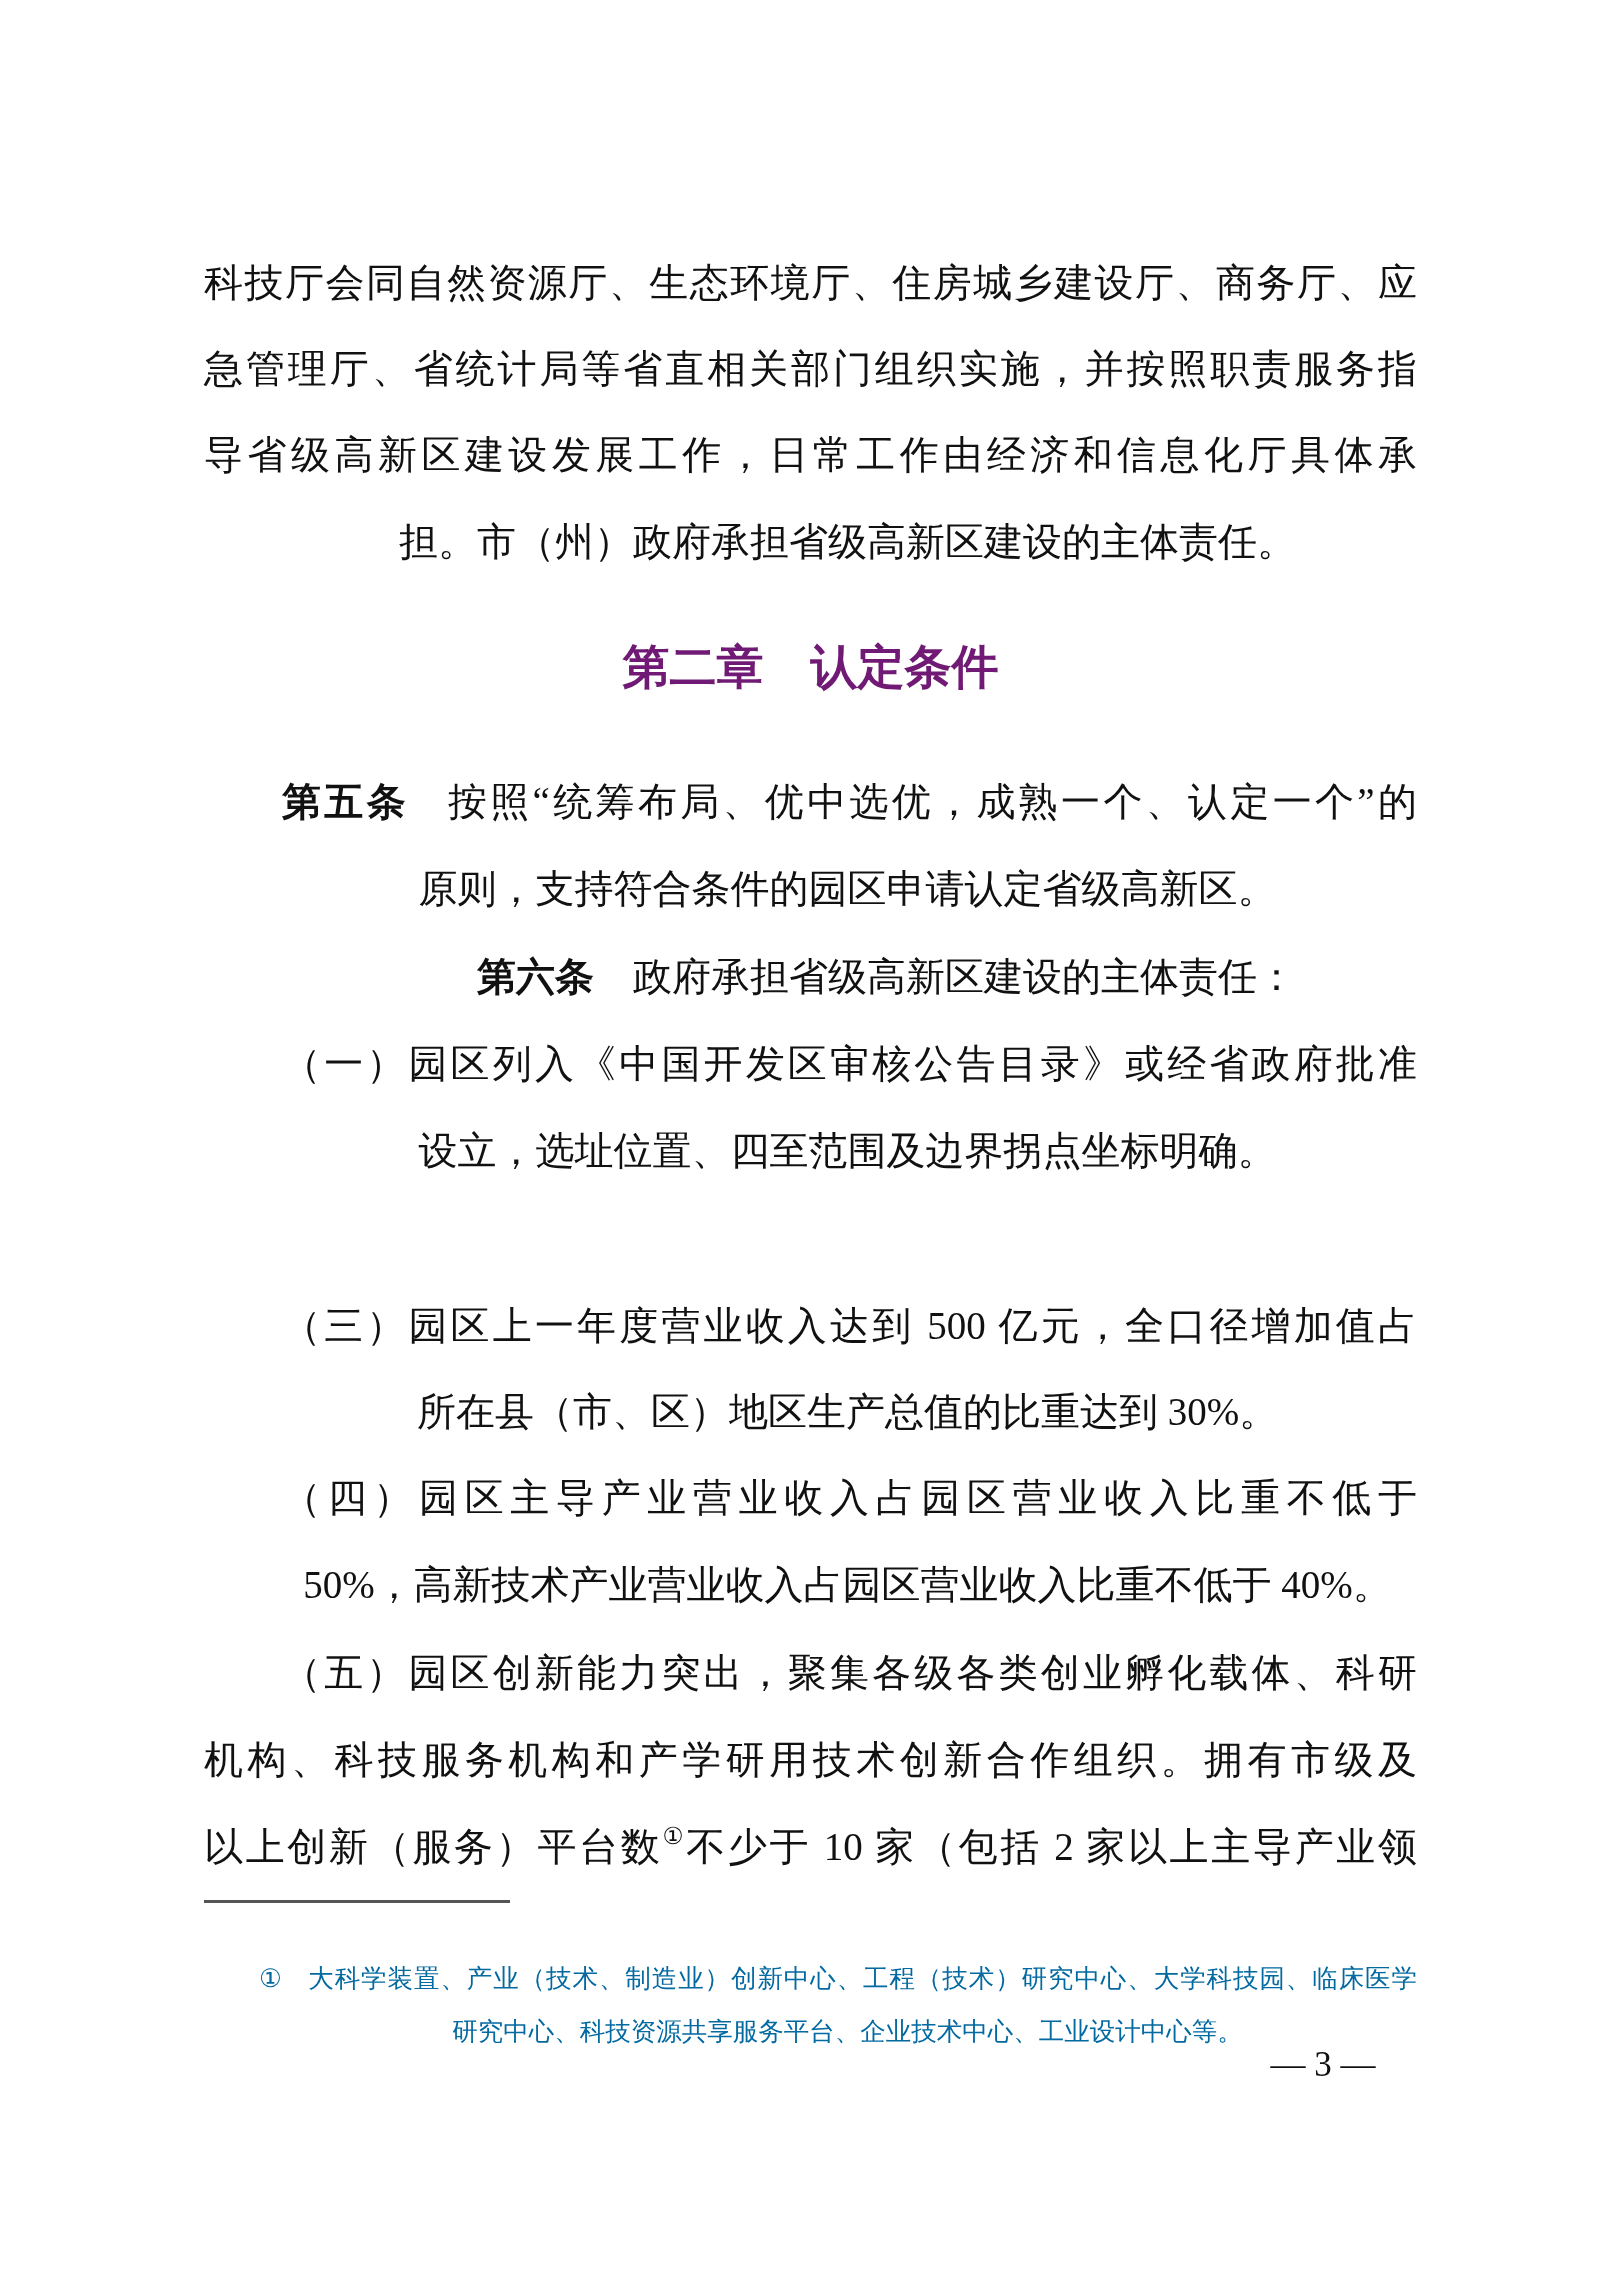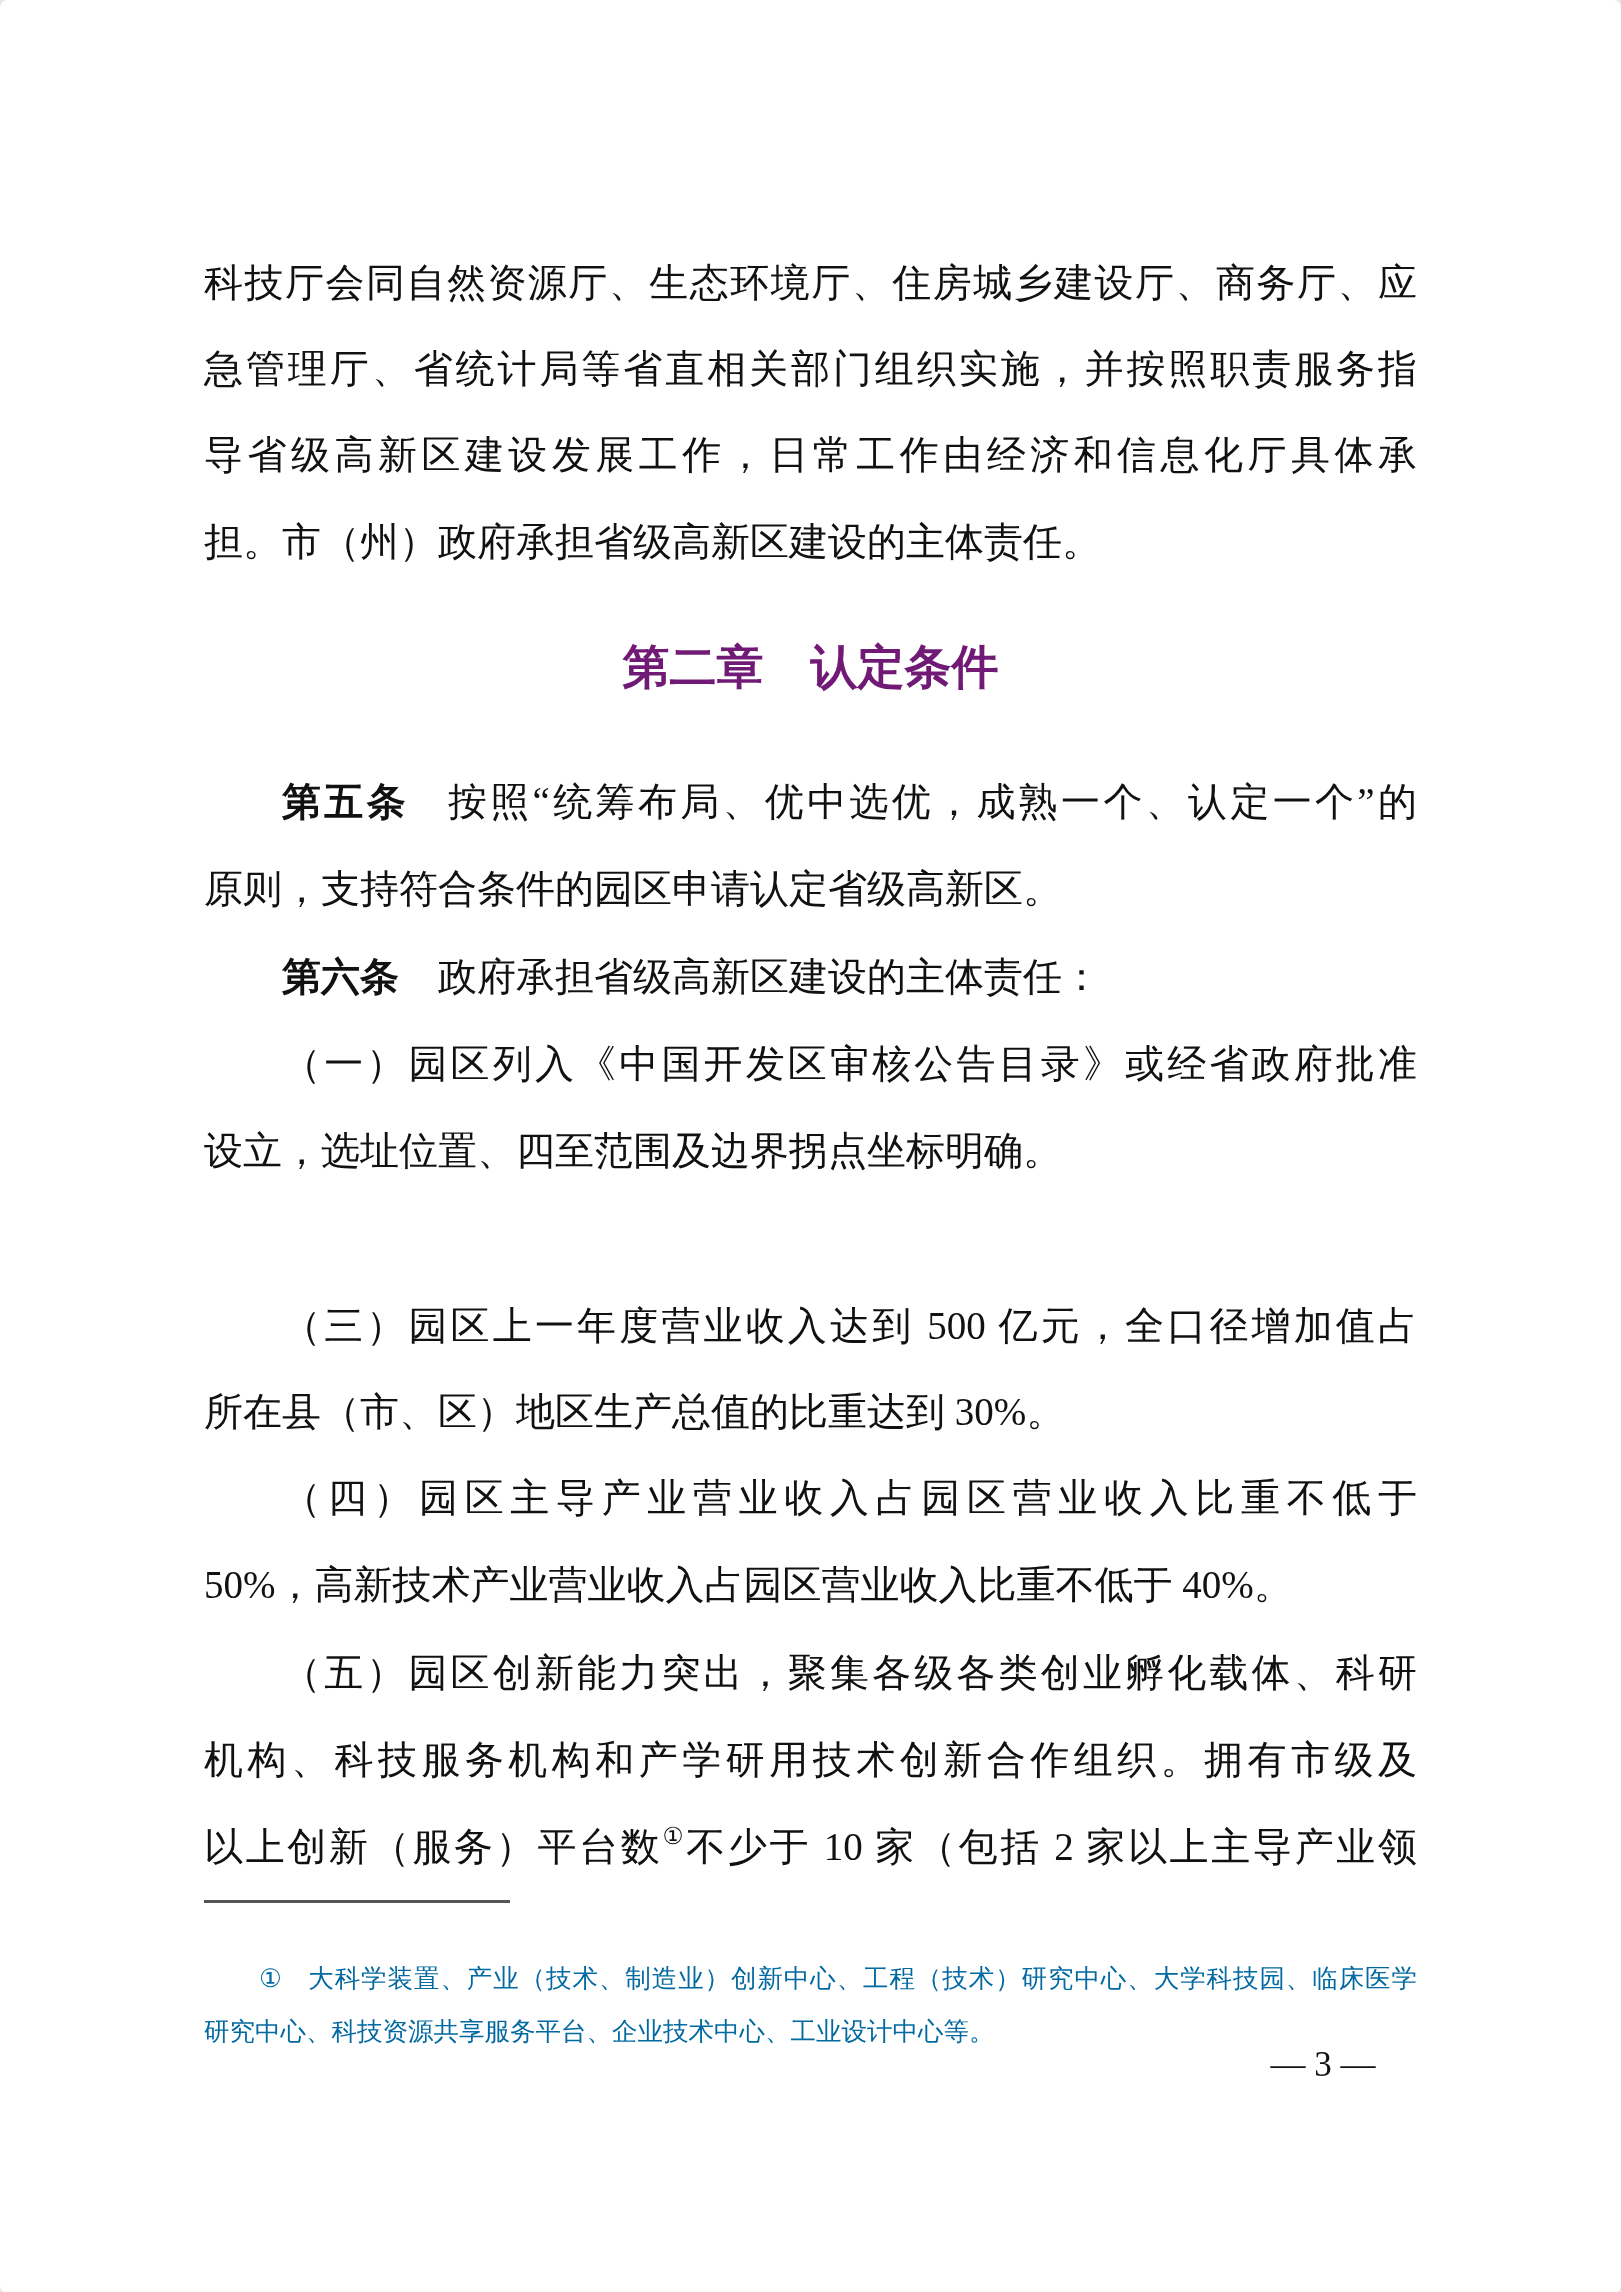--- a/index.html
+++ b/index.html
@@ -3,34 +3,33 @@
 <meta charset="utf-8">
 <style>
   html,body{margin:0;padding:0;background:#e8e8e8;}
   .page{
     position:relative;
     width:1621px;height:2293px;
     background:#ffffff;
     margin:0 auto;
     overflow:hidden;
     color:#111111;
-    border-radius:8px;
   }
   .bline{
     position:absolute;
     left:204px;
     width:1213px;
     font-family:"Liberation Serif","DejaVu Serif",serif;
     font-size:39px;
     line-height:47px;
     color:#111111;
     box-sizing:border-box;
   }
   .fill{ text-align:justify; text-align-last:justify; }
-  .endl{ text-align:left; }
+  .endl{ text-align:center;margin-left:37px; }
   .ind{ padding-left:78px; }
   .lead{
     font-family:"Liberation Sans","DejaVu Sans",sans-serif;
     font-weight:bold;
     margin-right:39px;
   }
   .chapter{
     position:absolute;
     left:204px;
     width:1213px;

